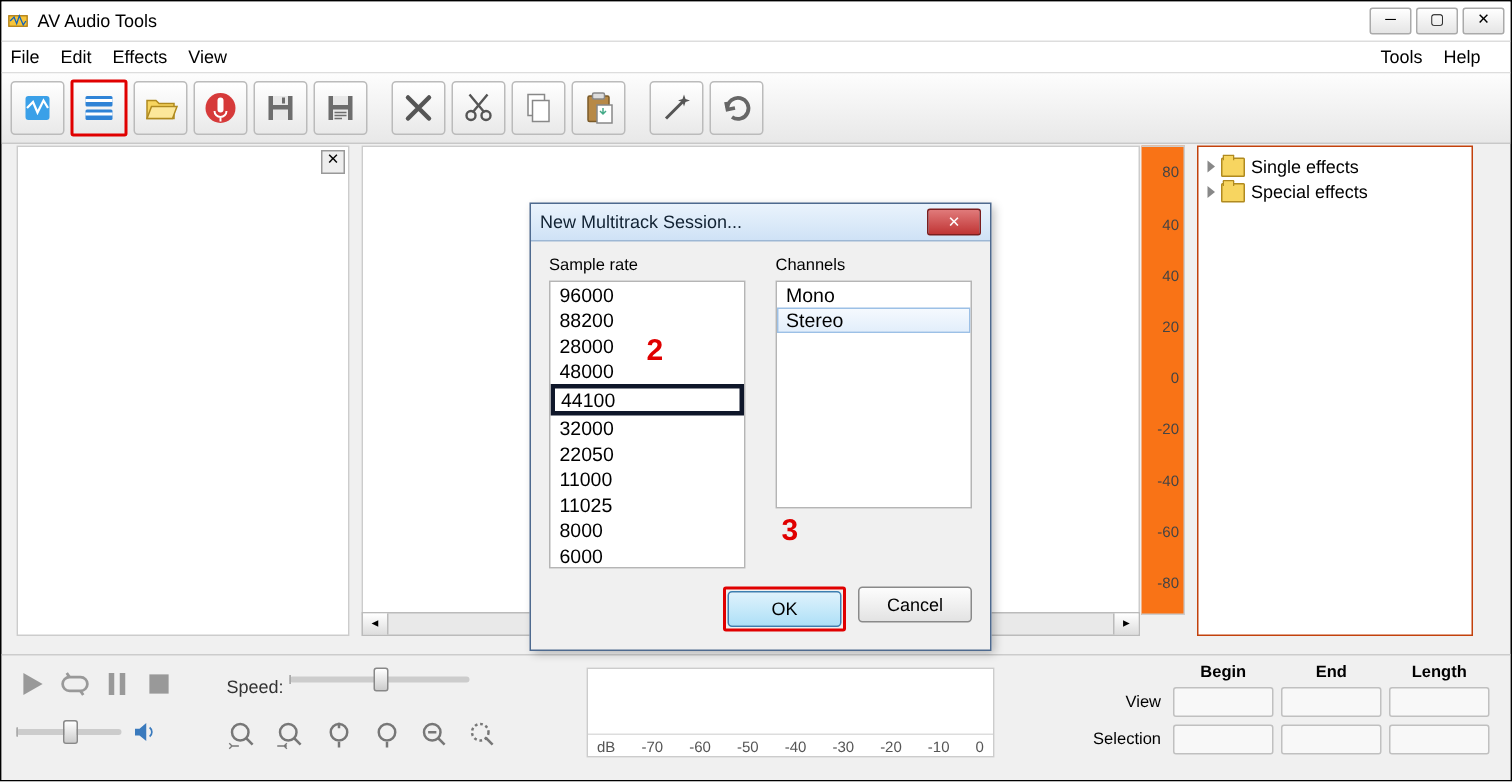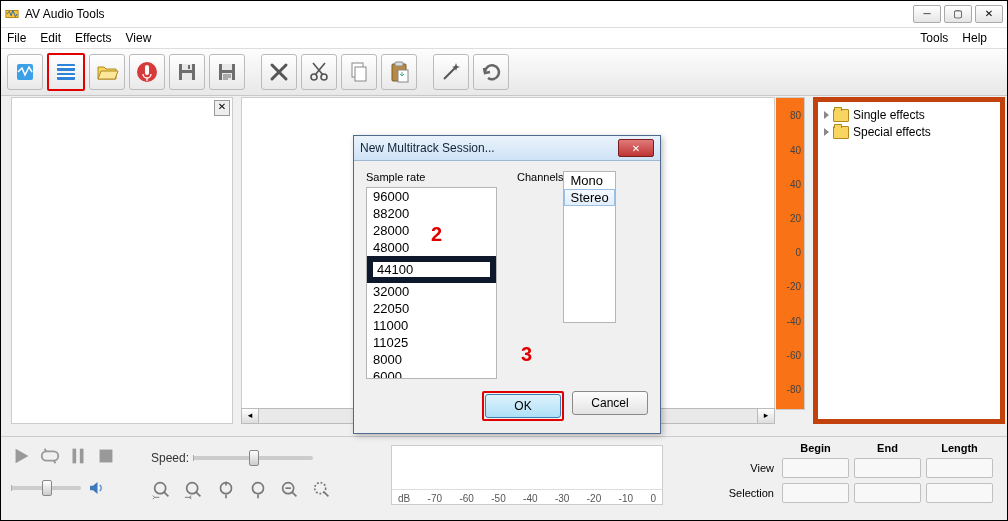--- a/index.html
+++ b/index.html
@@ -21,29 +21,29 @@
 .leftpanel{width:220px;border:1px solid #ccc;background:#fff;margin:6px 4px 6px 10px;position:relative}
 .leftpanel .closex{position:absolute;top:2px;right:2px;width:14px;height:14px;border:1px solid #999;background:#eee;font-size:10px;line-height:12px;text-align:center}
 .centerpanel{flex:1;margin:6px 4px;position:relative}
 .wavearea{position:absolute;top:0;left:0;right:30px;bottom:14px;background:#fff;border:1px solid #ccc}
 .ruler{position:absolute;top:0;right:0;width:28px;bottom:14px;background:#f97316;border:1px solid #ccc;border-left:none;font-size:10px;color:#444}
 .ruler div{position:absolute;right:3px}
 .hsb{position:absolute;left:0;right:30px;bottom:0;height:14px;background:#e9e9e9;border:1px solid #bbb;display:flex}
 .hsb .arrow{width:16px;background:linear-gradient(#fff,#ddd);border-right:1px solid #bbb;text-align:center;font-size:9px;line-height:12px}
 .hsb .arrow:last-child{border-right:none;border-left:1px solid #bbb}
 .hsb .track{flex:1;position:relative}
-.rightpanel{width:170px;border:5px solid #c2410c;background:#fff;margin:6px 2px 6px 4px;padding:6px;font-size:12px}
+.rightpanel{width:170px;border:1px solid #c2410c;background:#fff;margin:6px 25px 6px 4px;padding:6px;font-size:12px}
 .treeitem{display:flex;align-items:center;gap:4px;margin-bottom:3px}
 .treeitem .tri{width:0;height:0;border-top:4px solid transparent;border-bottom:4px solid transparent;border-left:5px solid #888}
 .folder{width:14px;height:11px;background:#f7d560;border:1px solid #b08a1f;border-radius:1px;position:relative}
 .folder::before{content:"";position:absolute;top:-3px;left:0;width:6px;height:3px;background:#f7d560;border:1px solid #b08a1f;border-bottom:none;border-radius:1px 1px 0 0}
 .bottombar{position:absolute;bottom:0;left:0;right:0;height:84px;border-top:1px solid #ccc;background:#f0f0f0;padding:6px 10px;box-sizing:border-box}
 .transport{position:absolute;left:10px;top:8px;display:flex;gap:6px;align-items:center}
 .transport svg{width:22px;height:22px}
-.speedrow{position:absolute;left:150px;top:14px;display:flex;align-items:center;gap:4px;font-size:12px;color:#333}
+.speedrow{position:absolute;left:150px;top:14px;display:flex;gap:4px;font-size:12px;color:#333}
 .slider{width:120px;height:4px;background:#ccc;position:relative;border-radius:2px}
 .slider::before,.slider::after{content:"";position:absolute;width:1px;height:6px;background:#aaa;top:-1px}
 .slider .thumb{position:absolute;width:8px;height:14px;background:linear-gradient(#fff,#ccc);border:1px solid #888;top:-6px;left:56px;border-radius:2px}
 .balrow{position:absolute;left:10px;top:42px;display:flex;align-items:center;gap:6px}
 .zoomrow{position:absolute;left:150px;top:42px;display:flex;gap:10px}
 .zoomrow svg{width:22px;height:22px}
 .meter{position:absolute;left:390px;top:8px;width:270px;height:58px;border:1px solid #ccc;background:#fff}
 .meter .scale{position:absolute;bottom:0;left:0;right:0;height:14px;display:flex;justify-content:space-between;padding:0 6px;font-size:10px;color:#555;border-top:1px solid #ddd;align-items:flex-end}
 .selgrid{position:absolute;right:10px;top:2px;font-size:11px}
 .selgrid table{border-collapse:separate;border-spacing:3px}
@@ -54,21 +54,21 @@
 .dialog{position:absolute;left:352px;top:134px;width:306px;border:1px solid #4e6a8f;background:#f0f0f0;box-shadow:2px 2px 6px rgba(0,0,0,0.25)}
 .dlgtitle{height:24px;background:linear-gradient(#eaf3fc,#cfe2f6);border-bottom:1px solid #9db7d4;display:flex;align-items:center;padding:0 6px;font-size:12px;color:#123}
 .dlgtitle .spacer{flex:1}
 .dlgclose{width:34px;height:16px;background:linear-gradient(#e07a7a,#c03535);border:1px solid #7a1e1e;border-radius:2px;color:#fff;font-size:10px;display:flex;align-items:center;justify-content:center}
 .dlgbody{padding:10px 12px 12px;display:flex;gap:20px}
 .col{flex:1}
 .col .lbl{font-size:11px;margin-bottom:4px}
 .listbox{border:1px solid #b5b5b5;background:#fff;height:190px;overflow:hidden}
 .listbox .li{padding:1px 6px;font-size:13px}
 .listbox .li.sel{background:linear-gradient(#f5f9fe,#e2eefb);border:1px solid #9cc0e6;padding:0 5px}
-.listbox .li.hl{border:6px solid #0f172a;padding:0 4px}
+.listbox .li.hl{border:3px solid #0f172a;padding:0 4px}
 .dlgbtns{display:flex;gap:8px;justify-content:flex-end;padding:0 12px 12px}
 .btn{width:74px;height:22px;border:1px solid #8a8a8a;background:linear-gradient(#fdfdfd,#e3e3e3);border-radius:3px;font-size:12px;display:flex;align-items:center;justify-content:center}
 .btn.default{background:linear-gradient(#dff2fc,#aee0f7);border:1px solid #3c7fb1}
 .redwrap{border:2px solid #e00000;padding:1px;border-radius:2px;display:inline-block}
 </style>
 </head>
 <body>
 
 <div class="window">
 
@@ -347,21 +347,21 @@
           <div class="li">48000</div>
           <div class="li hl">44100</div>
           <div class="li">32000</div>
           <div class="li">22050</div>
           <div class="li">11000</div>
           <div class="li">11025</div>
           <div class="li">8000</div>
           <div class="li">6000</div>
         </div>
       </div>
-      <div class="col" style="display:flex;">
+      <div class="col" style="display:flex;flex-direction:column">
         <div class="lbl">Channels</div>
         <div class="listbox" style="height:150px">
           <div class="li">Mono</div>
           <div class="li sel">Stereo</div>
         </div>
       </div>
     </div>
     <div class="dlgbtns">
       <span class="redwrap">
           <div class="btn default">OK</div>

